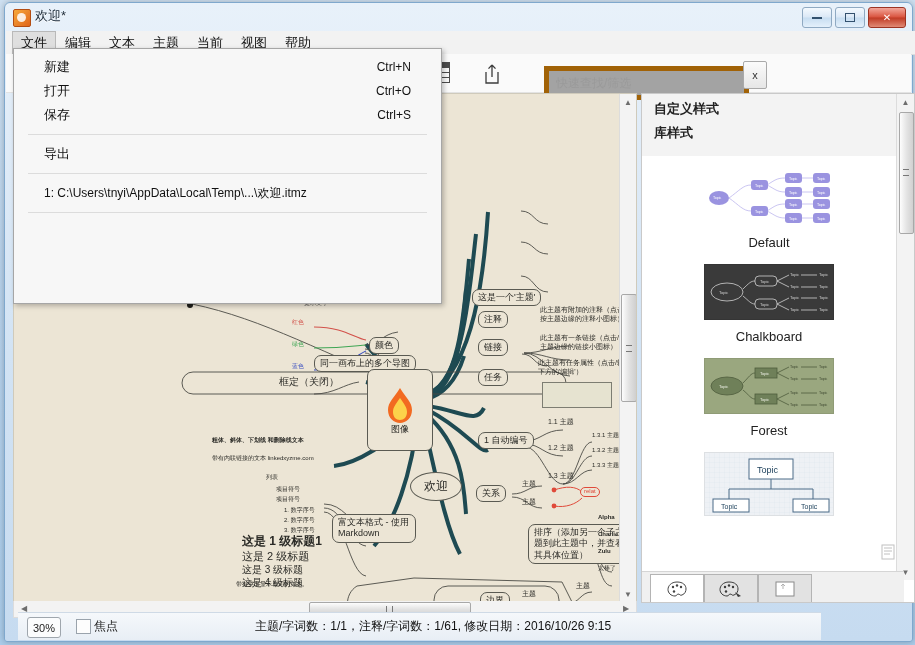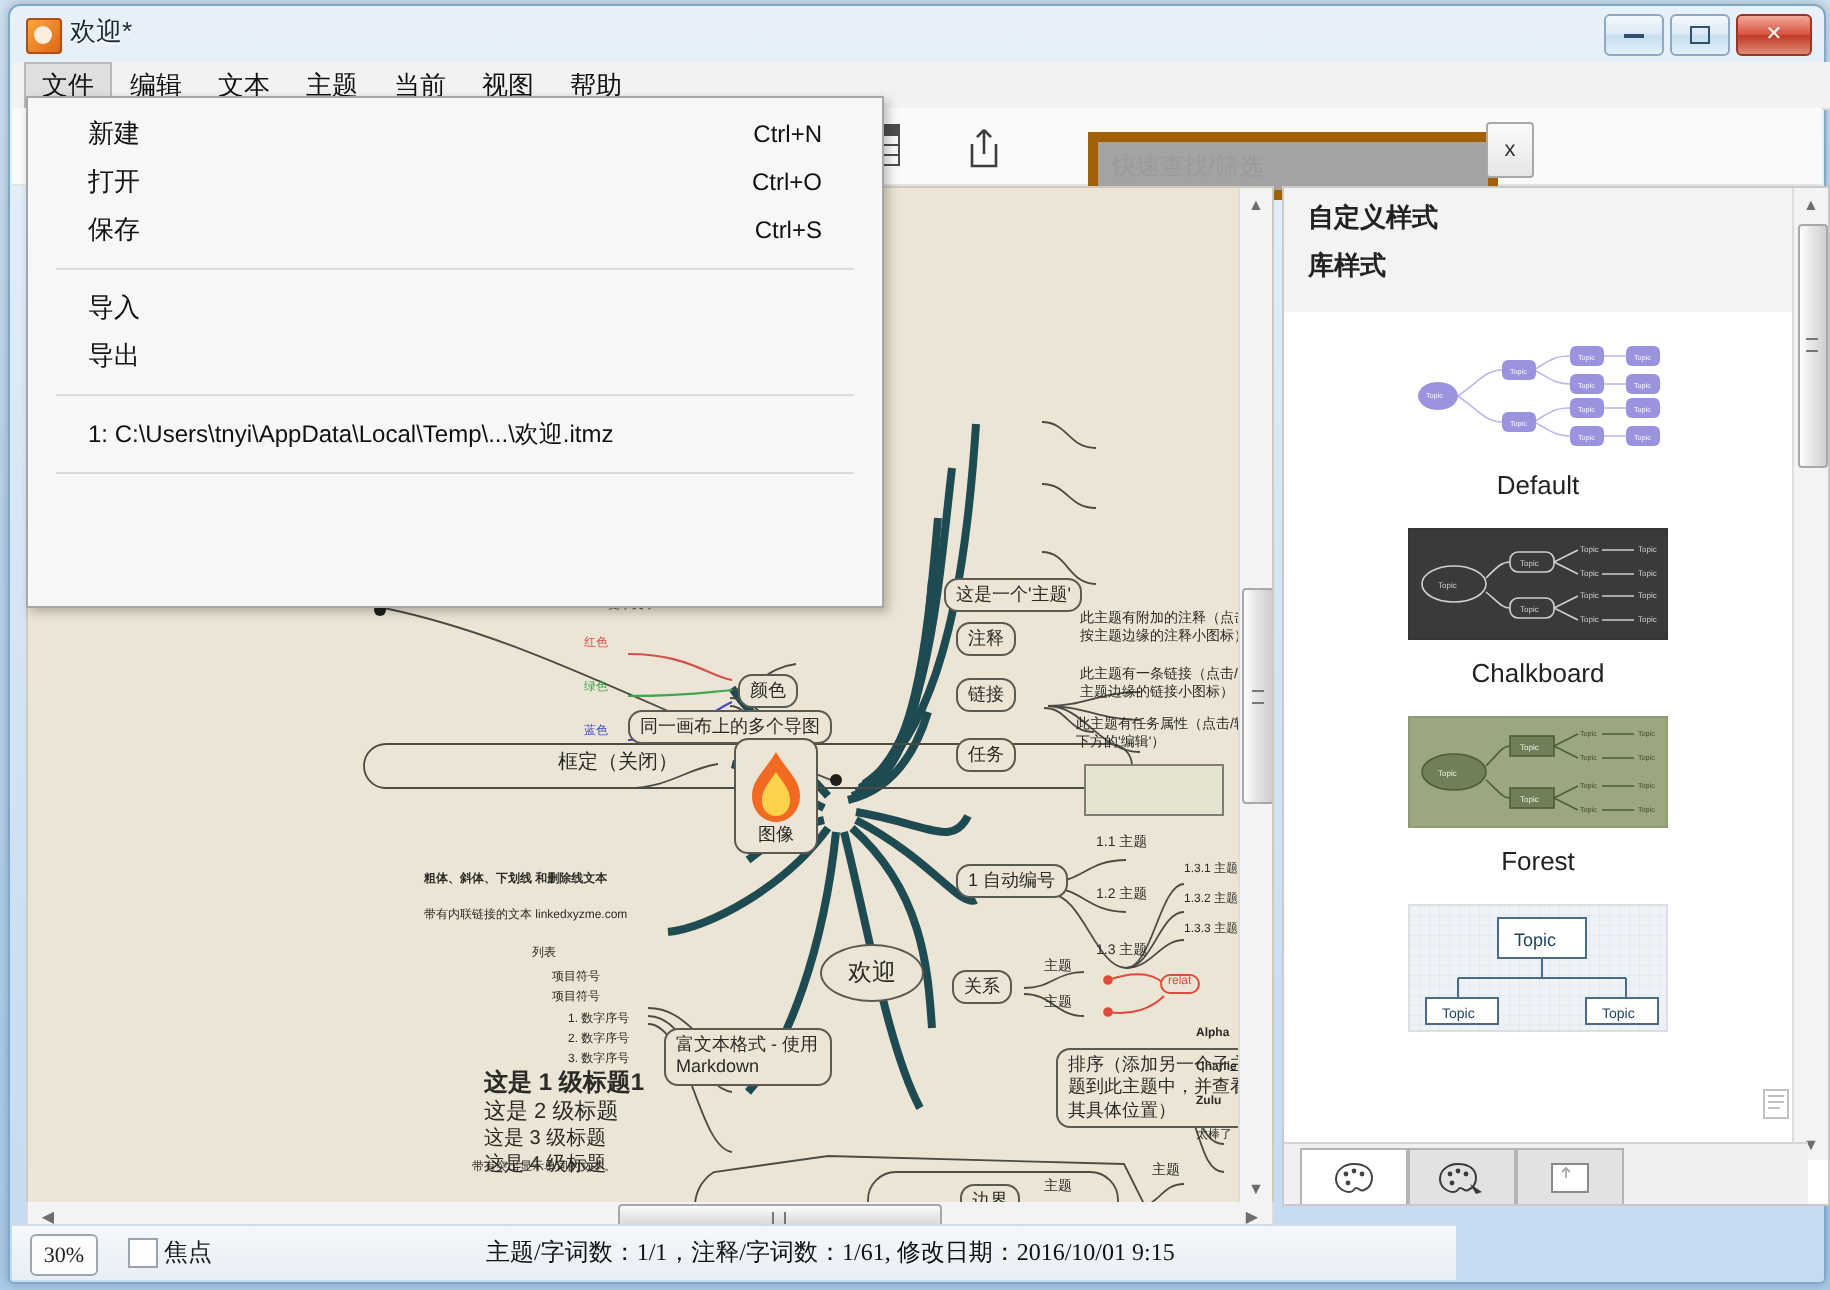--- a/index.html
+++ b/index.html
@@ -177,24 +177,23 @@
   .rp-tab{
     width:52px;height:27px;border:1px solid #b4b4b4;border-bottom:0;
     background:#e2e2e2;display:flex;align-items:center;justify-content:center;
   }
   .rp-tab.sel{background:#fff;}
   .note-ico{
     position:absolute;right:18px;bottom:42px;width:16px;height:16px;opacity:.45;
   }
   
   .statusbar{
-    position:absolute;left:1px;bottom:1px;width:722px;height:27px;
+    position:absolute;left:13px;bottom:1px;width:803px;height:27px;
     background:linear-gradient(180deg,#f5f8fb,#e8eef5);
     border-top:1px solid #cfdae6;
-    font-family:Liberation Serif, serif;
   }
   .zoombox{
     position:absolute;left:9px;top:4px;width:32px;height:19px;
     border:1px solid #9fa6ad;border-radius:3px;background:#fbfcfd;
     display:flex;align-items:center;justify-content:center;font-size:11px;color:#222;
   }
   .focus-chk{position:absolute;left:58px;top:6px;width:13px;height:13px;
     border:1px solid #9aa3ac;background:#fdfdfd;}
   .focus-lbl{position:absolute;left:76px;top:5px;font-size:12px;color:#1a1a1a;}
   .status-text{position:absolute;left:237px;top:5px;font-size:12px;color:#111;white-space:nowrap;}
@@ -374,21 +373,21 @@
       <div class="node plain tiny" style="left:562px;top:488px;">主题</div>
 
       <div class="node plain mini" style="left:290px;top:206px;color:#555;">提示文字</div>
       <div class="node" style="left:355px;top:243px;">颜色</div>
       <div class="node plain mini" style="left:278px;top:225px;color:#d2514a;">红色</div>
       <div class="node plain mini" style="left:278px;top:247px;color:#3fa654;">绿色</div>
       <div class="node plain mini" style="left:278px;top:269px;color:#3b4fc0;">蓝色</div>
       <div class="node" style="left:300px;top:261px;">同一画布上的多个导图</div>
       <div class="node plain" style="left:265px;top:282px;font-size:10px;">框定（关闭）</div>
 
-      <div class="node" style="left:353px;top:275px;width:40px;height:56px;padding:0;">
+      <div class="node" style="left:353px;top:275px;width:40px;height:56px;padding:12px;">
         <svg width="40" height="42" viewBox="0 0 40 42" style="display:block;margin:2px auto 0;">
           <path d="M20 4 C 26 14 32 18 32 26 C 32 34 26 39 20 39 C 14 39 8 34 8 26 C 8 18 14 14 20 4 Z" fill="#f26a21"></path>
           <path d="M20 14 C 24 20 27 23 27 28 C 27 33 24 36 20 36 C 16 36 13 33 13 28 C 13 23 16 20 20 14 Z" fill="#fcd24a"></path>
         </svg>
         <div style="text-align:center;font-size:9px;margin-top:-2px;">图像</div>
       </div>
 
       <div class="node wrap" style="left:318px;top:420px;width:72px;">富文本格式 - 使用 Markdown</div>
       <div class="node plain mini" style="left:198px;top:343px;font-weight:bold;">粗体、斜体、下划线 和删除线文本</div>
       <div class="node plain mini" style="left:198px;top:361px;">带有内联链接的文本 linkedxyzme.com</div>
@@ -590,42 +589,39 @@
             <path d="M7 6 L9 4 L11 6 M9 4 V9" stroke="#aaa" stroke-width="0.9" fill="none"></path>
           </svg>
         </div>
       </div>
     </div>
 
     <div class="statusbar">
       <div class="zoombox">30%</div>
       <div class="focus-chk"></div>
       <div class="focus-lbl">焦点</div>
-      <div class="status-text">主题/字词数：1/1，注释/字词数：1/61, 修改日期：2016/10/01 9:15</div>
+      <div class="status-text">主题/字词数：1/1，注释/字词数：1/61, 修改日期：2016/10/26 9:15</div>
     </div>
 
     <div class="dropdown">
       <div style="height:6px"></div>
       <div class="dd-row">
         <span>新建</span>
         <span class="dd-acc">Ctrl+N</span>
       </div>
       <div class="dd-row">
         <span>打开</span>
         <span class="dd-acc">Ctrl+O</span>
       </div>
       <div class="dd-row">
         <span>保存</span>
         <span class="dd-acc">Ctrl+S</span>
       </div>
       <div class="dd-sep"></div>
       <div class="dd-row">
-        <span>导入</span>
-      </div>
-      <div class="dd-row">
         <span>导出</span>
       </div>
       <div class="dd-sep"></div>
       <div class="dd-path">1:  C:\Users\tnyi\AppData\Local\Temp\...\欢迎.itmz</div>
       <div class="dd-sep"></div>
     </div>
 
   </div>
 </div>
 

